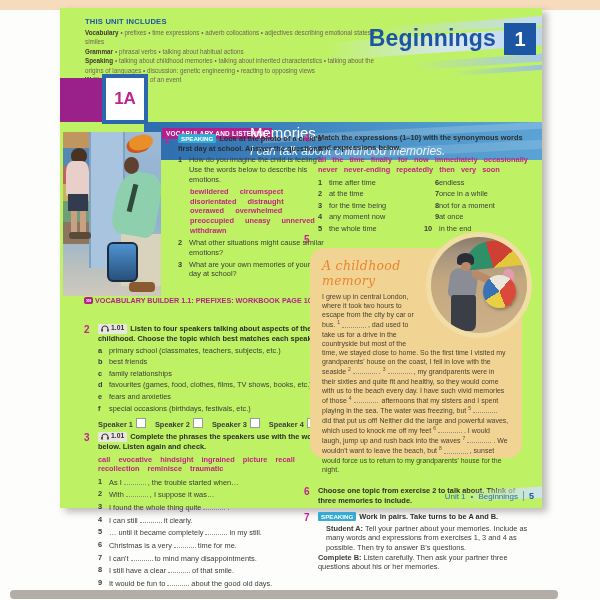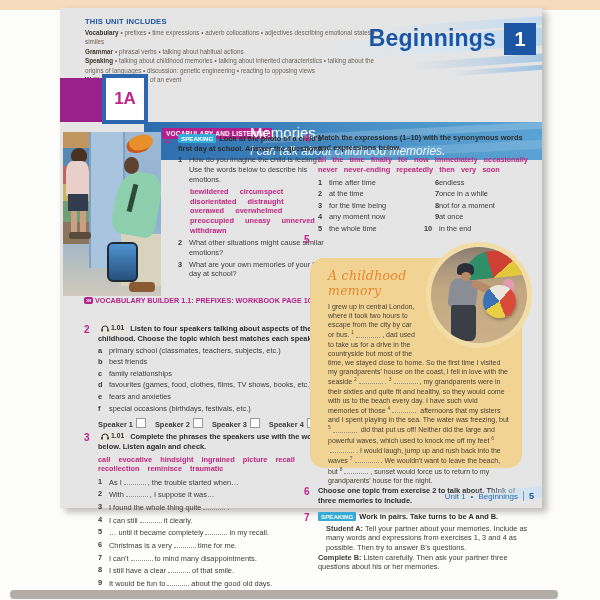--- a/index.html
+++ b/index.html
@@ -1,19 +1,19 @@
 <!DOCTYPE html>
 <html><head>
 <meta charset="utf-8">
 <style>
   html,body{margin:0;padding:0;}
   body{width:600px;height:600px;position:relative;background:#fdfdfc;font-family:"Liberation Sans",sans-serif;overflow:hidden;}
   .top-strip{position:absolute;left:0;top:0;width:600px;height:10px;background:#f6dcbc;}
   .bottom-strip{position:absolute;left:10px;top:590px;width:548px;height:9px;background:#b2aea7;border-radius:4px;}
-  .page{position:absolute;left:60px;top:8px;width:482px;height:500px;background:#e5e5e5;box-shadow:5px 4px 7px rgba(110,104,96,.45);}
+  .page{position:absolute;left:60px;top:8px;width:482px;height:500px;background:#bef264;box-shadow:5px 4px 7px rgba(110,104,96,.45);}
 
   
   .streak{position:absolute;transform:skewY(-4deg);}
   .st1{right:0;top:14px;width:170px;height:9px;background:linear-gradient(90deg,rgba(205,225,242,0),#c6dcef);}
   .st2{right:0;top:27px;width:215px;height:18px;background:linear-gradient(90deg,rgba(205,225,242,0),#d6e6f3 60%,#bcd6ec);}
   .st3{right:0;top:50px;width:130px;height:8px;background:linear-gradient(90deg,rgba(205,225,242,0),#a9c9e4);}
   .st4{right:0;top:60px;width:90px;height:5px;background:linear-gradient(90deg,rgba(205,225,242,0),#9cc1e0);}
 
   
   .includes{position:absolute;left:25px;top:9px;width:305px;}
@@ -48,21 +48,21 @@
   .chk{display:inline-block;width:8px;height:8px;border:1px solid #9a9a9a;background:#fff;margin-left:3px;vertical-align:-1px;}
   .speakers{display:flex;gap:9px;margin-top:5px;font-weight:bold;}
 
   .vb{position:absolute;left:24px;top:288px;width:246px;font-size:7.2px;font-weight:bold;color:#b5208a;line-height:1.4;}
   .vb-arrow{background:#b5208a;color:#fff;border-radius:2px;padding:0 2px;font-size:6.5px;letter-spacing:-.5px;}
 
   .pairs{display:grid;grid-template-columns:11px 95px 15px auto;row-gap:2px;margin-top:3px;}
   .pn{font-weight:bold;}
 
   
-  .memory-box{position:absolute;left:250px;top:250px;width:212px;height:210px;background:#f1d494;border-radius:14px;padding:10px 12px 8px 18px;box-sizing:border-box;}
+  .memory-box{position:absolute;left:250px;top:240px;width:212px;height:210px;background:#f1d494;border-radius:14px;padding:10px 12px 8px 12px;box-sizing:border-box;}
   .memory-photo{float:right;width:106px;height:106px;border-radius:50%;margin:-26px -22px 2px 7px;position:relative;overflow:hidden;border:5px solid #f3dda6;box-sizing:border-box;}
   .mem-head{font-family:"DejaVu Serif",serif;font-style:italic;font-size:12.5px;color:#e8862f;margin:0 0 4px 0;letter-spacing:.3px;}
   .mem-text{font-size:7px;line-height:1.3;color:#493f30;margin:0;}
   .mem-text sup{font-size:5px;color:#5a5145;}
   .mb{width:24px;}
 
   .footer{position:absolute;right:8px;bottom:7px;display:flex;align-items:center;gap:5px;font-size:8px;color:#2a6db5;z-index:2;}
   .footer b{font-size:9px;color:#1c55a4;}
   .fsep{width:1px;height:10px;background:#6f9cc9;}
   .footer-swoosh{position:absolute;right:0;bottom:8px;width:85px;height:11px;background:linear-gradient(90deg,rgba(190,215,235,0),#cfe2f1);transform:skewY(-3deg);}
@@ -242,21 +242,21 @@
       <div class="ni">
           <span class="ni-n">3</span>
           <span><span>I found the whole thing quite</span><span class="blank"></span><span>.</span></span>
         </div>
       <div class="ni">
           <span class="ni-n">4</span>
           <span><span>I can still</span><span class="blank"></span><span>it clearly.</span></span>
         </div>
       <div class="ni">
           <span class="ni-n">5</span>
-          <span><span>… until it became completely</span><span class="blank"></span><span>in my recall.</span></span>
+          <span><span>… until it became completely</span><span class="blank"></span><span>in my still.</span></span>
         </div>
       <div class="ni">
           <span class="ni-n">6</span>
           <span><span>Christmas is a very</span><span class="blank"></span><span>time for me.</span></span>
         </div>
       <div class="ni">
           <span class="ni-n">7</span>
           <span><span>I can't</span><span class="blank"></span><span>to mind many disappointments.</span></span>
         </div>
       <div class="ni">

